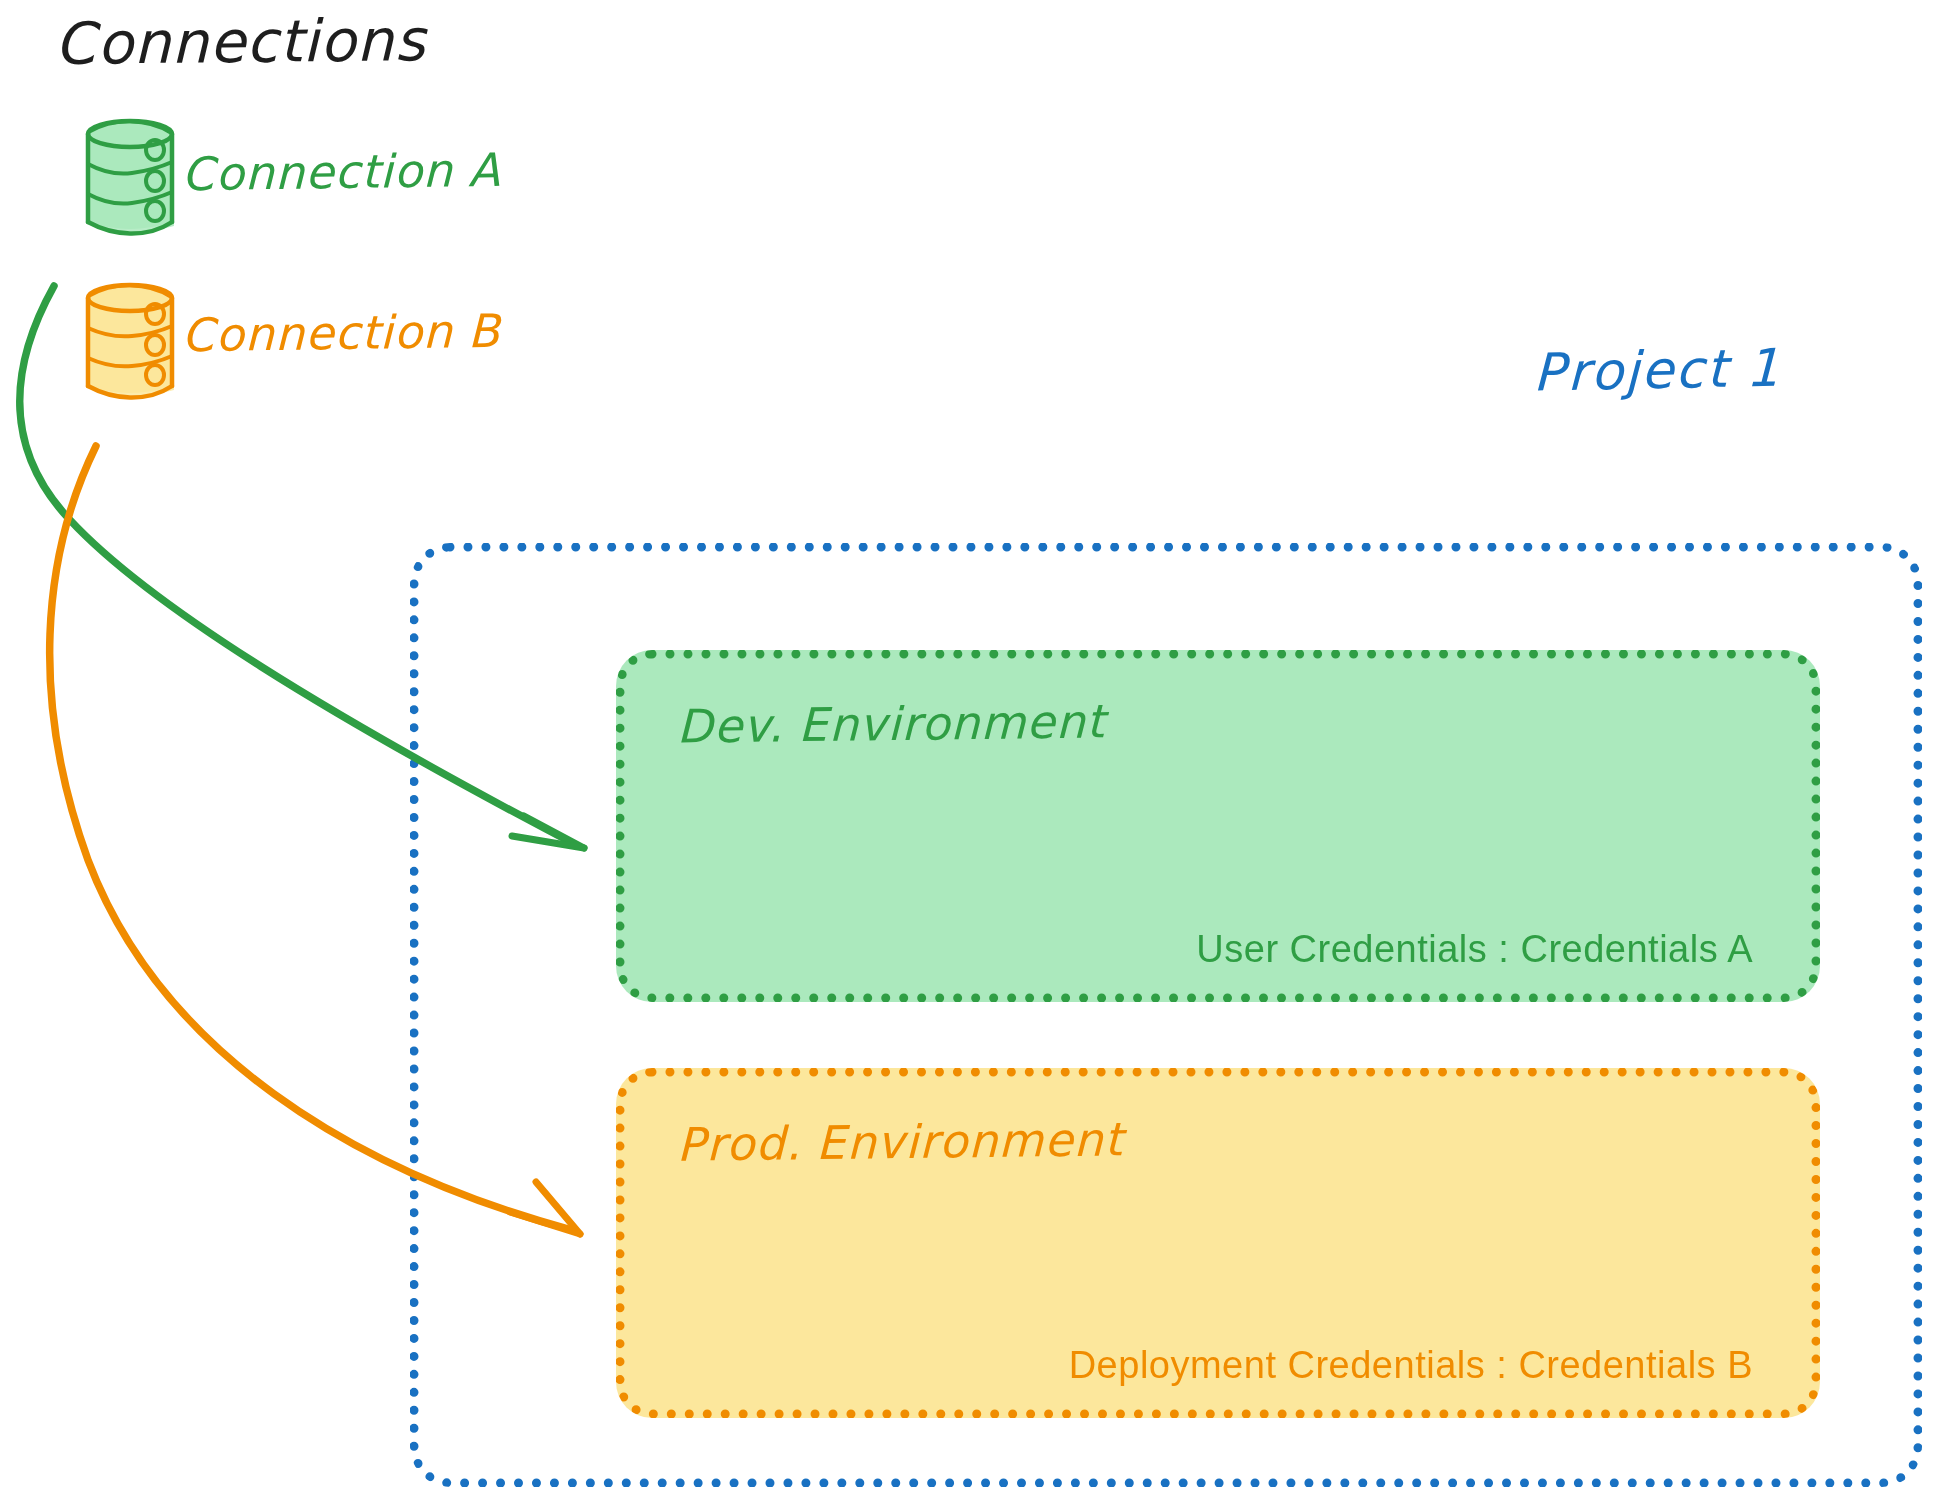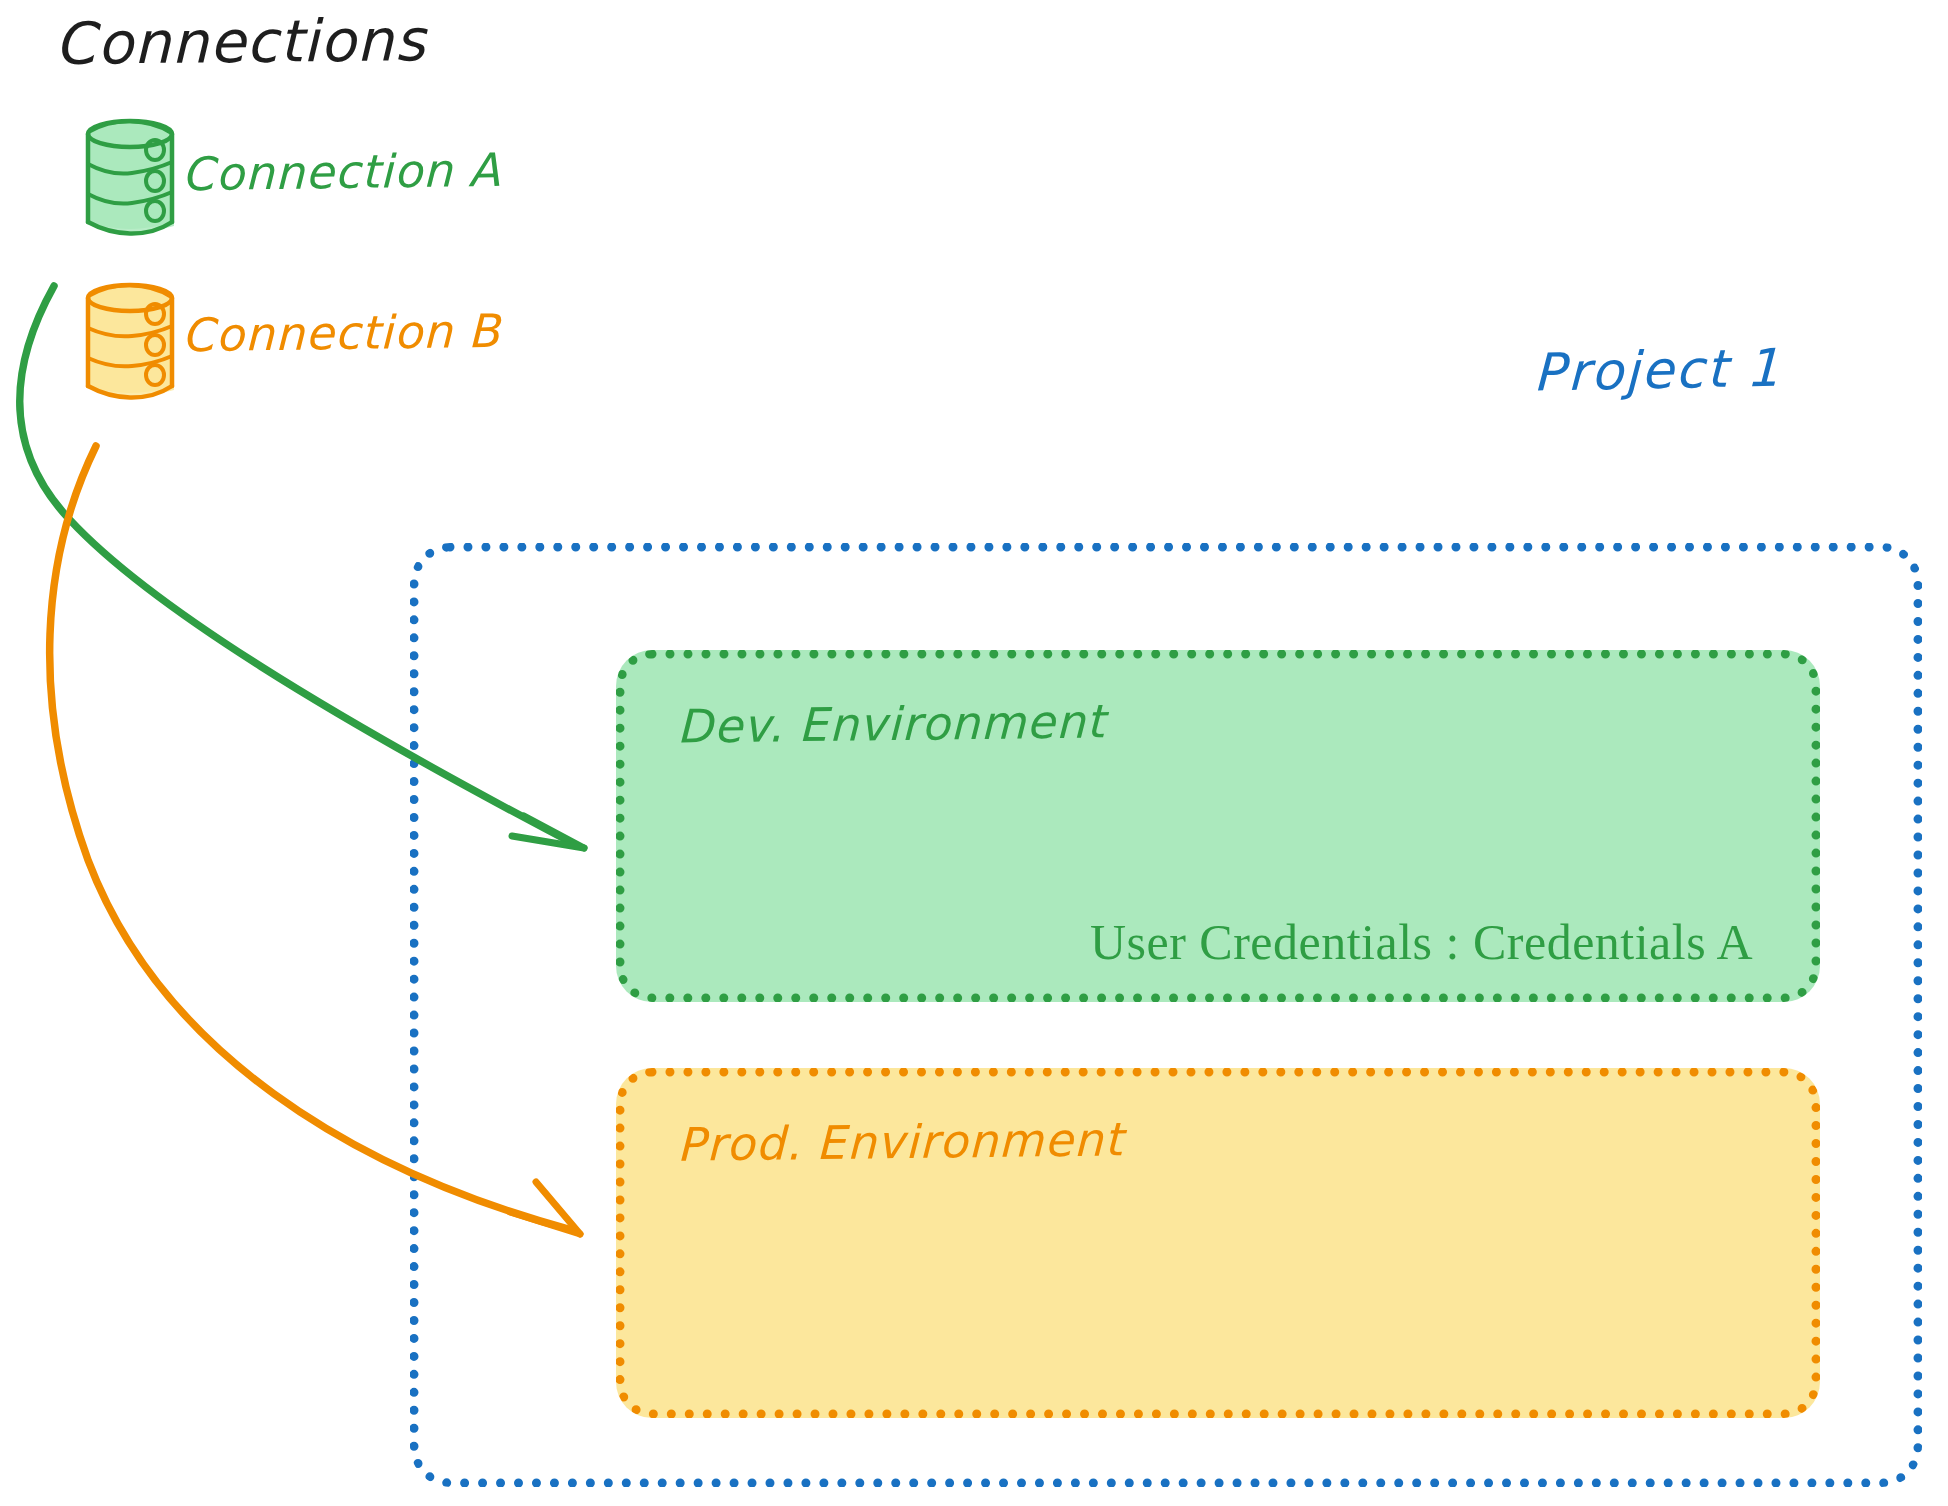--- a/index.html
+++ b/index.html
@@ -114,22 +114,22 @@
     transform: skewX(-4deg) rotate(-0.7deg);
   }
   #dev-env-title  { left: 56px;  top: 38px; color: #2f9e44; }
   #prod-env-title { left: 56px;  top: 38px; color: #f08c00; }
 
   
   .cred-line {
     position: absolute;
     right: 58px;
     bottom: 22px;
-    font-family: Liberation Serif, serif;
-    font-size: 50px;
+    font-family: Liberation Sans, sans-serif;
+    font-size: 38px;
     letter-spacing: 0.5px;
     white-space: nowrap;
   }
   #dev-cred  { color: #2f9e44; }
   #prod-cred { color: #f08c00; }
 
   
   #arrow-layer {
     position: absolute;
     left: 0; top: 0;
@@ -195,20 +195,21 @@
 
   <div id="project-box" class="dotted-box"></div>
 
   <div id="dev-env-box" class="dotted-box">
     <div id="dev-env-title" class="env-title">Dev. Environment</div>
     <div id="dev-cred" class="cred-line">User Credentials : Credentials A</div>
   </div>
 
   <div id="prod-env-box" class="dotted-box">
     <div id="prod-env-title" class="env-title">Prod. Environment</div>
+    <div id="prod-cred" class="cred-line">Deployment Credentials : Credentials B</div>
   </div>
 
   <svg id="arrow-layer" viewBox="0 0 1948 1506">
 
     <g>
       <path d="M 54 286
                C 6 372, 6 452, 70 520
                C 150 606, 330 716, 578 846" fill="none" stroke="#2f9e44" stroke-width="7.5" stroke-linecap="round" stroke-linejoin="round"></path>
       <path d="M 584 848 L 524 816" fill="none" stroke="#2f9e44" stroke-width="7" stroke-linecap="round"></path>
       <path d="M 584 848 L 512 836" fill="none" stroke="#2f9e44" stroke-width="7" stroke-linecap="round"></path>

